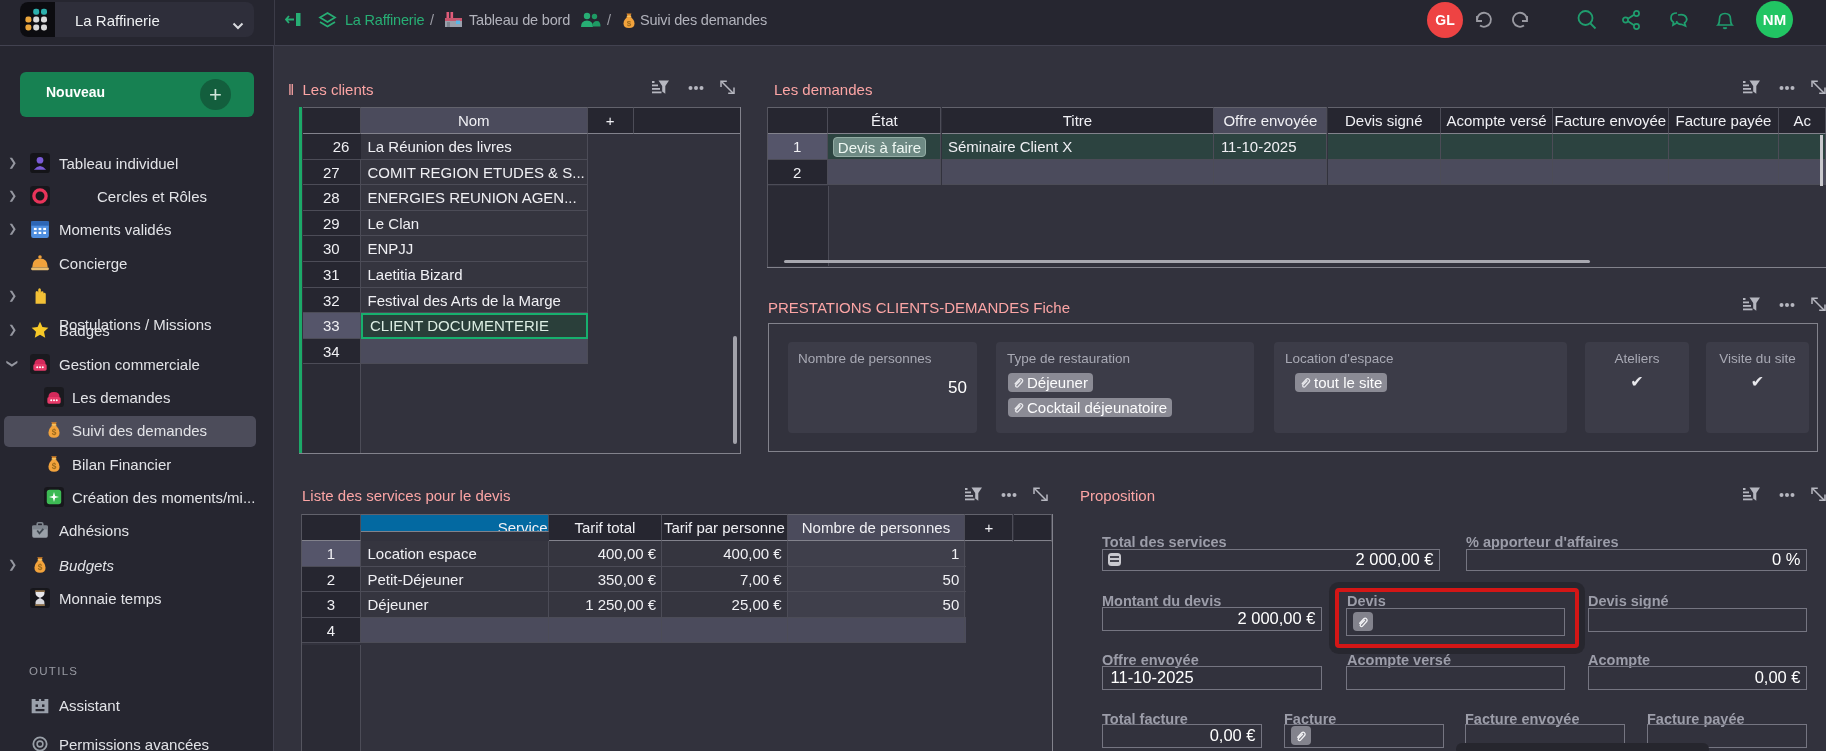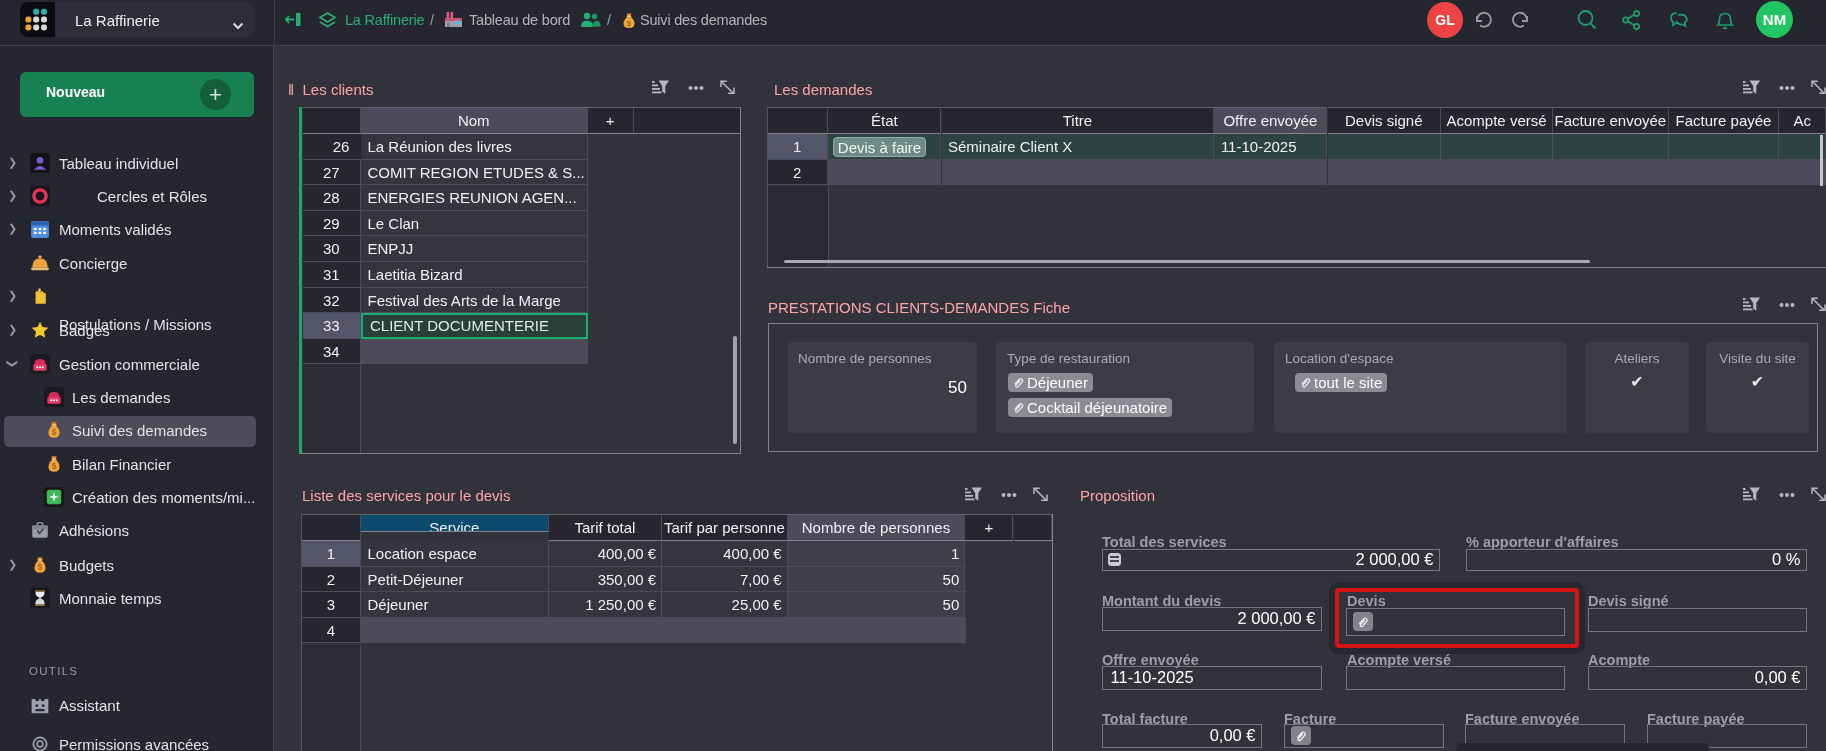--- a/index.html
+++ b/index.html
@@ -276,21 +276,21 @@
         <span class="txt" style="left:59px;">Adhésions</span>
       </div>
       <div class="sbitem" style="top:550.6px;">
         <span class="arrow">❯</span>
         <svg class="ic" style="left:30px;" viewBox="0 0 18 18">
           <path d="M9 4 Q4 7 4 11.5 Q4 16 9 16 Q14 16 14 11.5 Q14 7 9 4 Z" fill="#f2a33c"></path>
           <path d="M6.5 2 L11.5 2 L10.3 4.3 L7.7 4.3 Z" fill="#d8862a"></path>
           <rect x="6.8" y="3.6" width="4.4" height="1.6" rx="0.8" fill="#f7c15e"></rect>
           <text x="9" y="13.3" font-size="7.5" fill="#9c6a1c" text-anchor="middle" font-weight="bold">$</text>
         </svg>
-        <span class="txt" style="left:59px;">Budgets</span>
+        <span class="txt" style="left:59px;font-style:italic;">Budgets</span>
       </div>
       <div class="sbitem" style="top:583.9px;">
         <svg class="ic" style="left:30px;" viewBox="0 0 18 18">
           <rect x="0" y="0" width="18" height="18" rx="3" fill="#17171c"></rect>
           <path d="M5 3 L13 3 L13 5 Q13 7.5 9 9 Q5 7.5 5 5 Z" fill="#e8e8ea"></path>
           <path d="M5 15 L13 15 L13 13 Q13 10.5 9 9 Q5 10.5 5 13 Z" fill="#d8d8dc"></path>
           <rect x="4.4" y="2" width="9.2" height="1.6" rx="0.8" fill="#8a6d45"></rect>
           <rect x="4.4" y="14.6" width="9.2" height="1.6" rx="0.8" fill="#8a6d45"></rect>
         </svg>
         <span class="txt" style="left:59px;">Monnaie temps</span>
@@ -429,21 +429,21 @@
     <div class="abs" style="left:50%;transform:translateX(-50%);top:30px;color:#e8e8ec;font-size:16px;">✔</div>
   </div>
   <div class="fcard" style="left:1706px;width:103px;">
     <div class="fclabel" style="left:50%;transform:translateX(-50%);top:9px;">Visite du site</div>
     <div class="abs" style="left:50%;transform:translateX(-50%);top:30px;color:#e8e8ec;font-size:16px;">✔</div>
   </div>
 
   <div class="wtitle" style="left:302px;top:487px;">Liste des services pour le devis</div>
   <div id="g3">
       <div class="cell bR hd" style="left:301.7px;top:513.5px;width:59.3px;height:27.5px;background:#262630;line-height:25.5px;border-top:1px solid #62626c;border-bottom:1px solid #82828c;"></div>
-      <div class="cell bR hd" style="left:361px;top:513.5px;width:187.7px;height:18px;background:#0c4a6e;line-height:25.5px;border-top:1px solid #62626c;border-bottom:1px solid #82828c;">Service</div>
+      <div class="cell bR hd" style="left:361px;top:513.5px;width:187.7px;height:18px;background:#0369a1;line-height:25.5px;border-top:1px solid #62626c;border-bottom:1px solid #82828c;text-align:right;">Service</div>
       <div class="cell bR hd" style="left:548.7px;top:513.5px;width:113.4px;height:27.5px;background:#262630;line-height:25.5px;border-top:1px solid #62626c;border-bottom:1px solid #82828c;">Tarif total</div>
       <div class="cell bR hd" style="left:662.1px;top:513.5px;width:125.5px;height:27.5px;background:#262630;line-height:25.5px;border-top:1px solid #62626c;border-bottom:1px solid #82828c;">Tarif par personne</div>
       <div class="cell bR hd" style="left:787.6px;top:513.5px;width:177.7px;height:27.5px;background:#4b4b5c;line-height:25.5px;border-top:1px solid #62626c;border-bottom:1px solid #82828c;">Nombre de personnes</div>
       <div class="cell bR hd" style="left:965.3px;top:513.5px;width:48.2px;height:27.5px;background:#262630;line-height:25.5px;border-top:1px solid #62626c;border-bottom:1px solid #82828c;">+</div>
       <div class="cell bR hd" style="left:1013.5px;top:513.5px;width:38.5px;height:27.5px;background:#262630;line-height:25.5px;border-top:1px solid #62626c;border-bottom:1px solid #82828c;"></div>
       <div class="cell bR bB" style="left:301.7px;top:541px;width:59.3px;height:25.6px;background:#55556a;text-align:center;">1</div>
       <div class="cell bR bB" style="left:361px;top:541px;width:187.7px;height:25.6px;background:#35353f;text-align:left;padding-left:6.5px;">Location espace</div>
       <div class="cell bR bB" style="left:548.7px;top:541px;width:113.4px;height:25.6px;background:#35353f;text-align:right;padding-right:5px;">400,00&nbsp;€</div>
       <div class="cell bR bB" style="left:662.1px;top:541px;width:125.5px;height:25.6px;background:#35353f;text-align:right;padding-right:5px;">400,00&nbsp;€</div>
       <div class="cell bR bB" style="left:787.6px;top:541px;width:177.7px;height:25.6px;background:#3f3f4b;text-align:right;padding-right:5px;">1</div>

